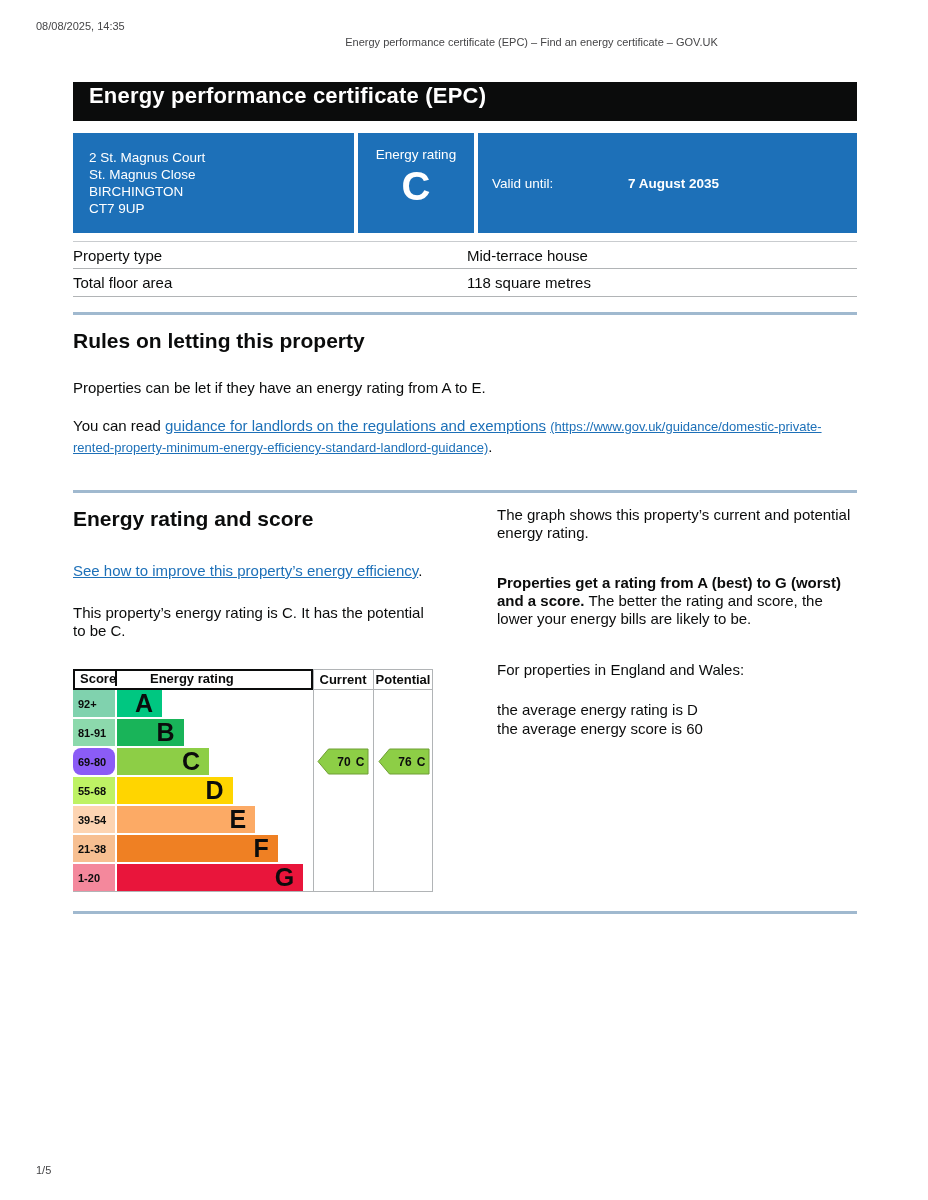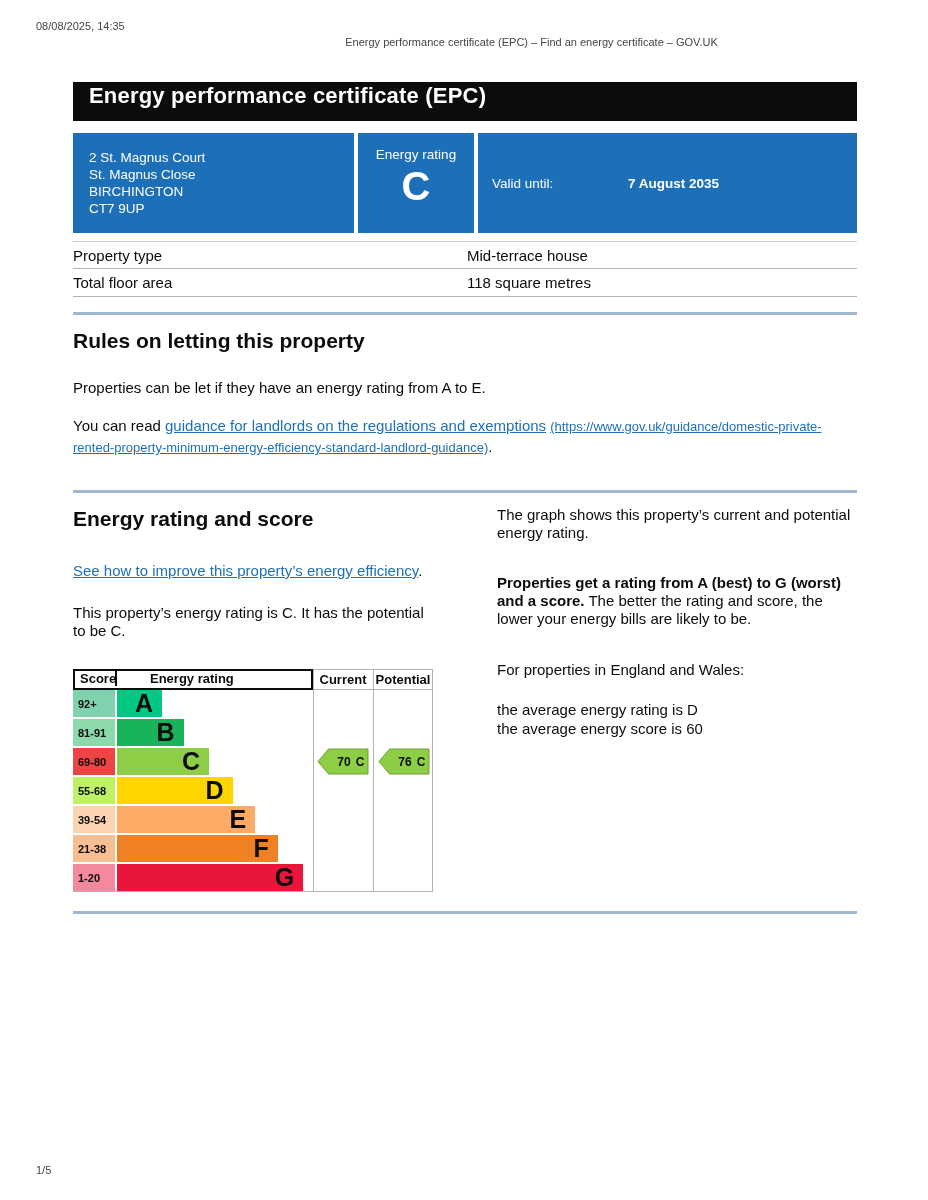--- a/index.html
+++ b/index.html
@@ -163,21 +163,21 @@
             </div>
             <div class="epc-row">
               <div class="epc-score" style="background: rgb(140, 217, 172);">81-91</div>
               <div class="epc-band-area">
                 <div class="epc-band" style="width: 34%; background: rgb(25, 180, 89);">
                   <span class="epc-letter">B</span>
                 </div>
               </div>
             </div>
             <div class="epc-row">
-              <div class="epc-score" style="background: #ef4444;">69-80</div>
+              <div class="epc-score" style="background: #8b5cf6; border-radius: 8px;">69-80</div>
               <div class="epc-band-area">
                 <div class="epc-band" style="width: 47%; background: rgb(141, 206, 70);">
                   <span class="epc-letter">C</span>
                 </div>
               </div>
             </div>
             <div class="epc-row">
               <div class="epc-score" style="background: #bef264;">55-68</div>
               <div class="epc-band-area">
                 <div class="epc-band" style="width: 59%; background: rgb(255, 213, 0);">

